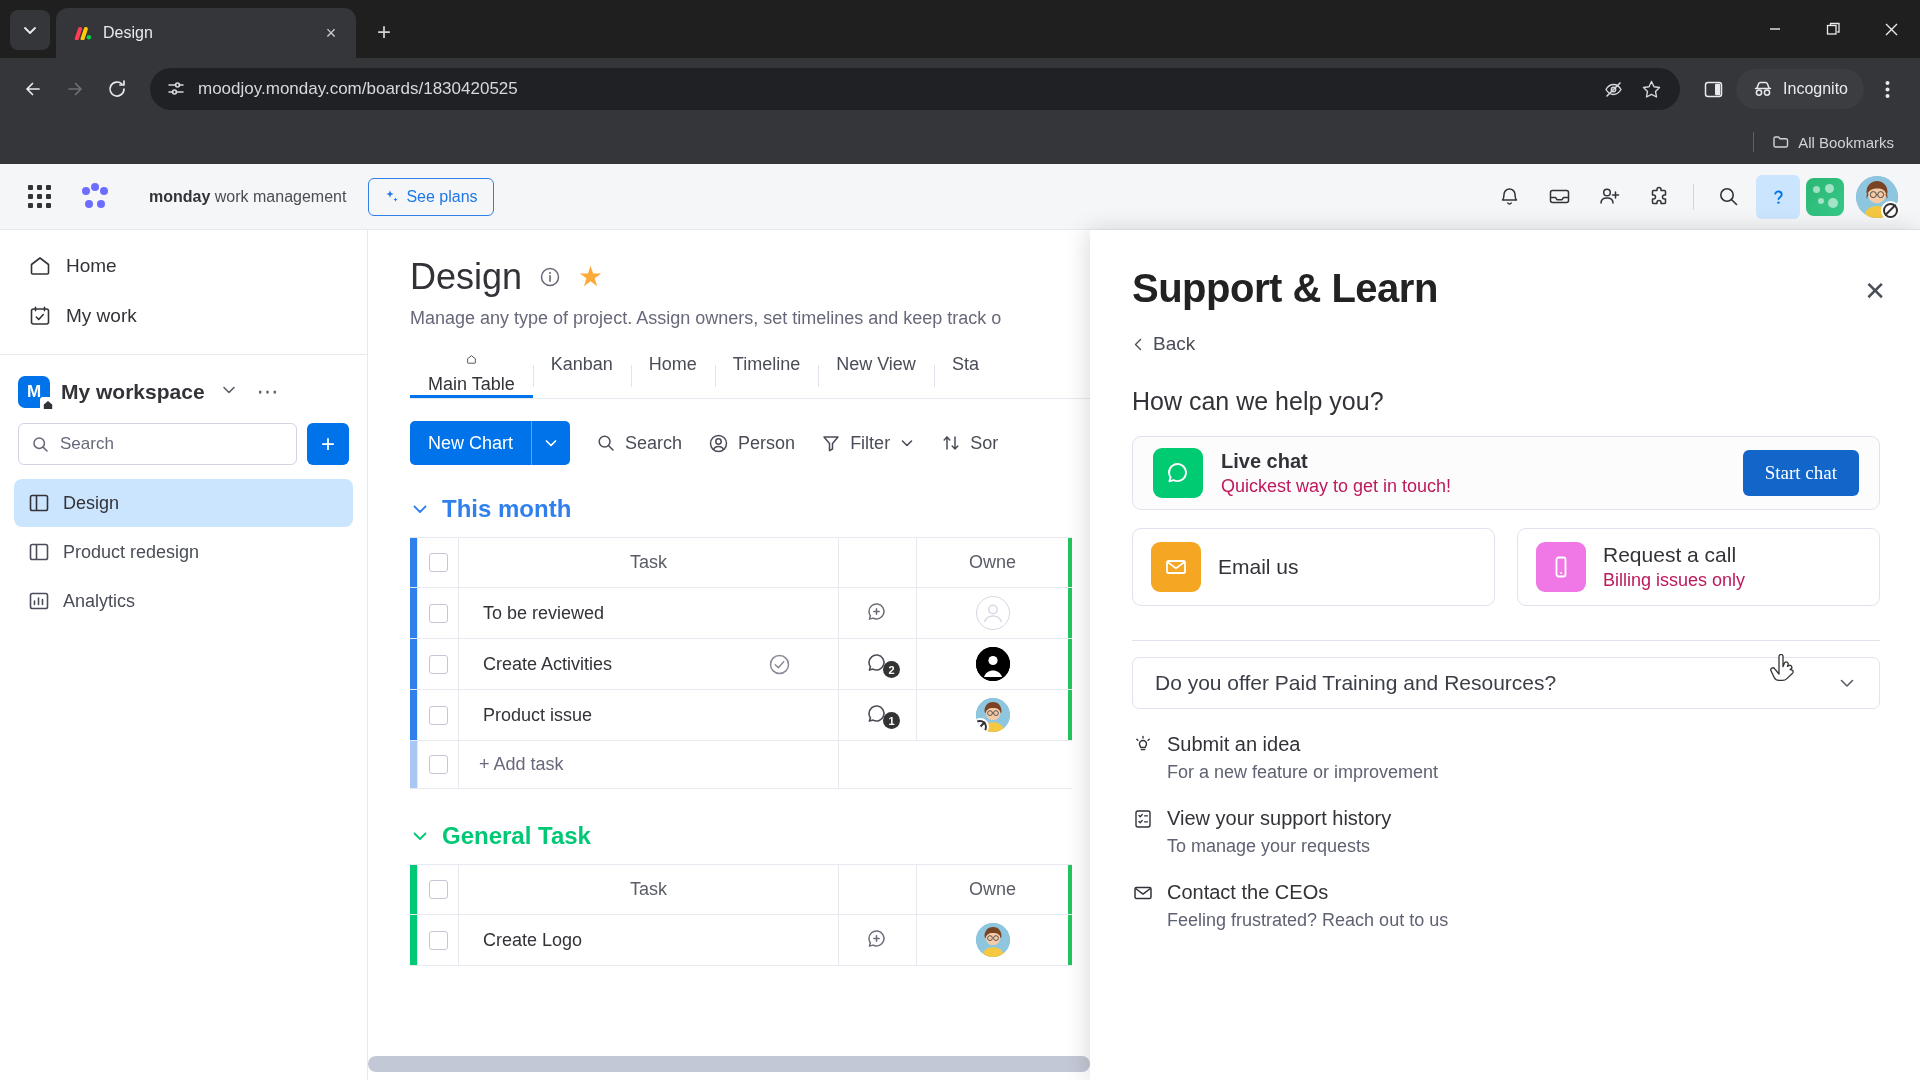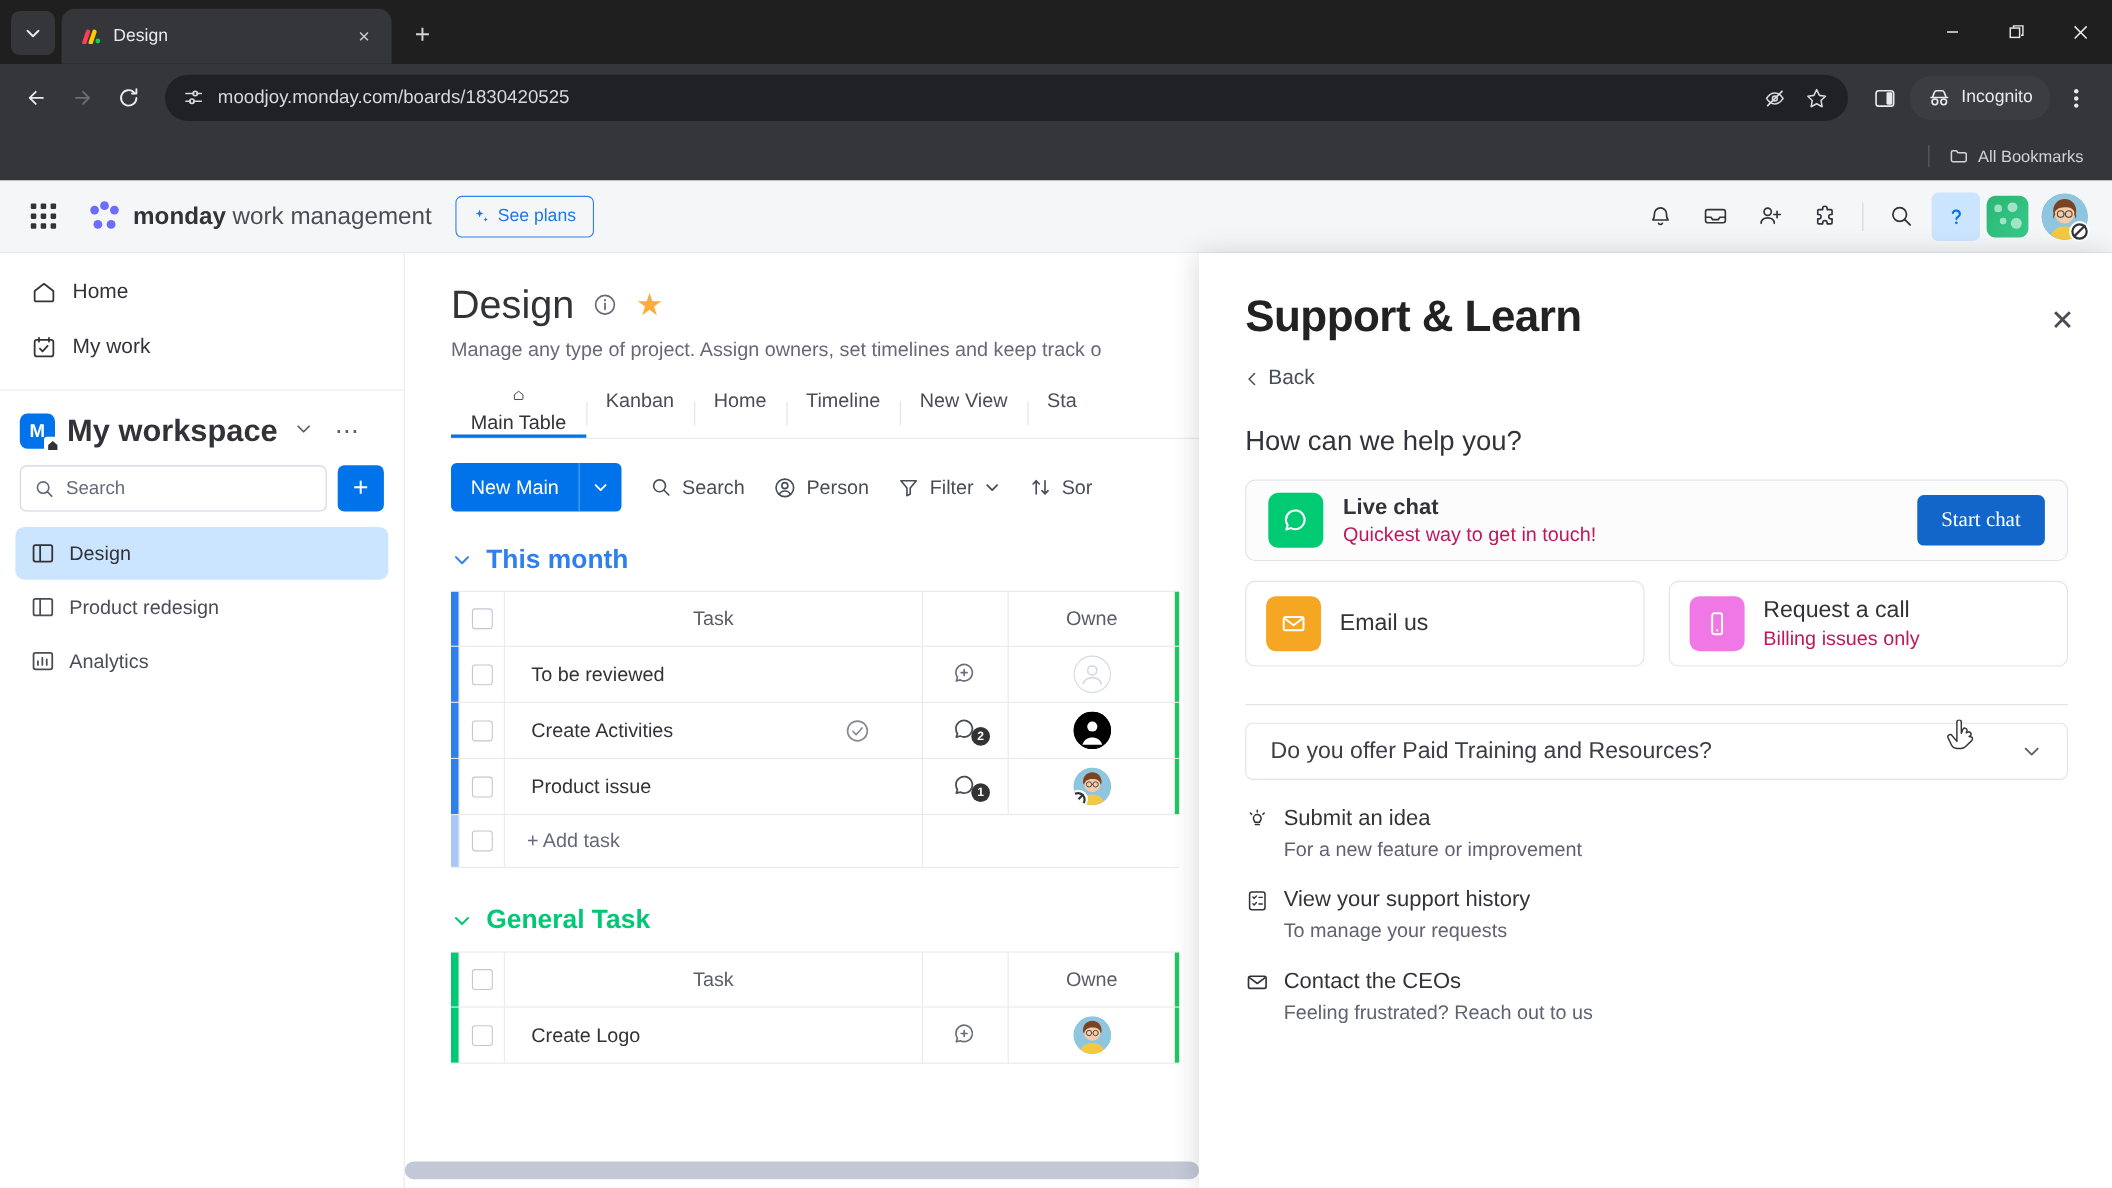--- a/index.html
+++ b/index.html
@@ -114,21 +114,21 @@
   .apps-grid {
     width: 34px; height: 34px; cursor: pointer;
     display: grid; grid-template-columns: repeat(3, 5px);
     grid-template-rows: repeat(3, 5px); gap: 4px;
     align-content: center; justify-content: center;
   }
   .apps-grid i { background: #323338; border-radius: 1px; display: block; }
   .md-logo { display: flex; align-items: center; gap: 11px; margin-left: 24px; }
   .logo-dots { width: 30px; height: 30px; position: relative; }
   .logo-dots i { position: absolute; border-radius: 50%; background: #6c6cff; }
-  .brand { font-size: 22px; color: #323338; white-space: nowrap; }
+  .brand { font-size: 16px; color: #323338; white-space: nowrap; margin-left: 28px; }
   .brand b { font-weight: 700; }
   .brand span { font-weight: 400; color: #4b4d55; }
   .see-plans {
     margin-left: 22px; height: 38px; padding: 0 15px;
     border: 1px solid #2f80ed; border-radius: 6px; background: transparent;
     color: #1f76e8; font-size: 16px; cursor: pointer;
     display: flex; align-items: center; gap: 7px;
     font-family: "Liberation Sans", sans-serif;
   }
   .hdr-right { margin-left: auto; display: flex; align-items: center; gap: 6px; }
@@ -186,21 +186,21 @@
     width: 32px; height: 32px; border-radius: 7px; background: #0073ea;
     color: #fff; font-size: 17px; font-weight: 700;
     display: flex; align-items: center; justify-content: center;
     position: relative; flex-shrink: 0;
   }
   .ws-home {
     position: absolute; right: -5px; bottom: -4px;
     width: 15px; height: 15px; background: #fff; border-radius: 3px;
     display: flex; align-items: center; justify-content: center;
   }
-  .ws-name { font-size: 28px; font-weight: 700; color: #323338; }
+  .ws-name { font-size: 21px; font-weight: 700; color: #323338; }
   .ws-caret, .ws-dots { color: #5a5d66; cursor: pointer; padding: 4px; }
   .ws-dots { font-size: 22px; letter-spacing: 1px; line-height: 10px; }
   .search-row { display: flex; align-items: center; gap: 10px; padding: 0 18px; margin-bottom: 14px; }
   .search-box {
     flex: 1; height: 42px; border: 1px solid #d0d4e4; border-radius: 6px;
     display: flex; align-items: center; gap: 10px; padding: 0 12px;
     cursor: text;
   }
   .search-ph { color: #676879; font-size: 17px; }
   .add-btn {
@@ -716,21 +716,21 @@
           <div class="view-tab">
               <span>New View</span>
             </div>
           <div class="view-tab">
               <span>Sta</span>
             </div>
         </div>
 
         <div class="tools-row">
           <div class="new-task-btn">
-            <span class="new-task-main">New Main</span>
+            <span class="new-task-main">New Chart</span>
             <span class="new-task-caret">
               <svg width="16" height="16" viewBox="0 0 16 16" fill="none">
                 <path d="M3.5 6l4.5 4.5L12.5 6" stroke="#fff" stroke-width="1.7" stroke-linecap="round" stroke-linejoin="round"></path>
               </svg>
             </span>
           </div>
           <div class="tool-item">
             <svg width="20" height="20" viewBox="0 0 20 20" fill="none">
               <circle cx="8.6" cy="8.6" r="5.4" stroke="#4a4d57" stroke-width="1.5"></circle>
               <path d="M12.7 12.7L17 17" stroke="#4a4d57" stroke-width="1.5" stroke-linecap="round"></path>

